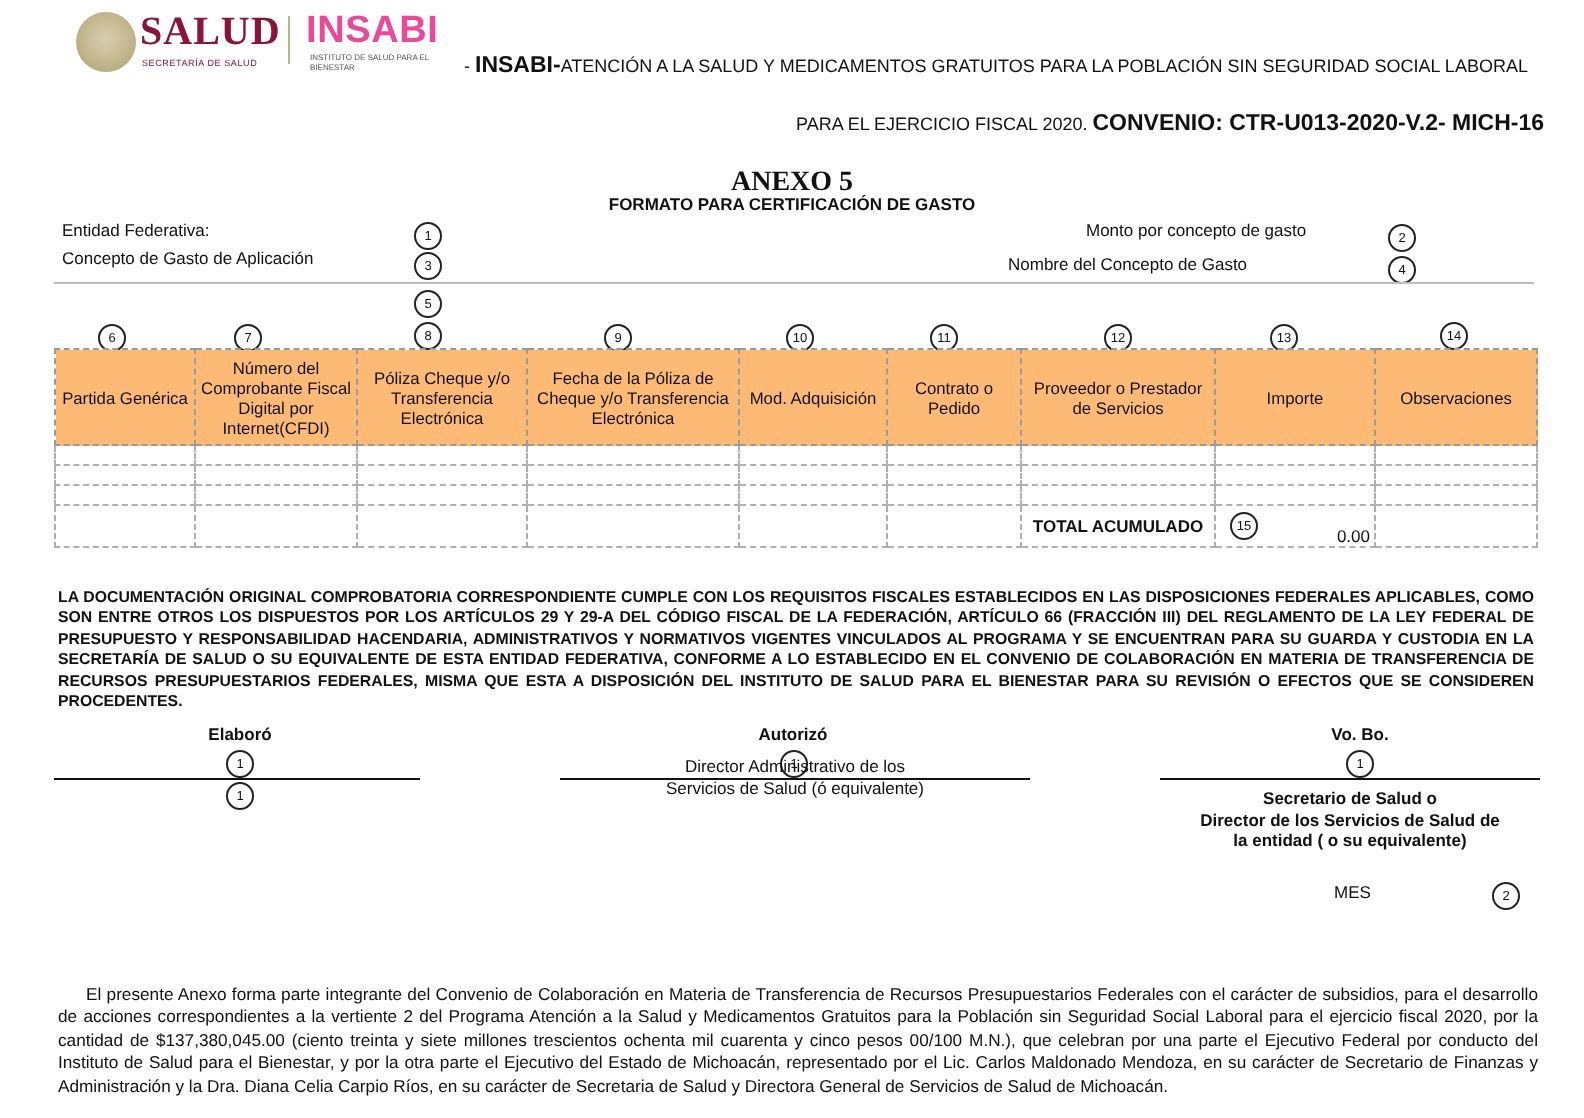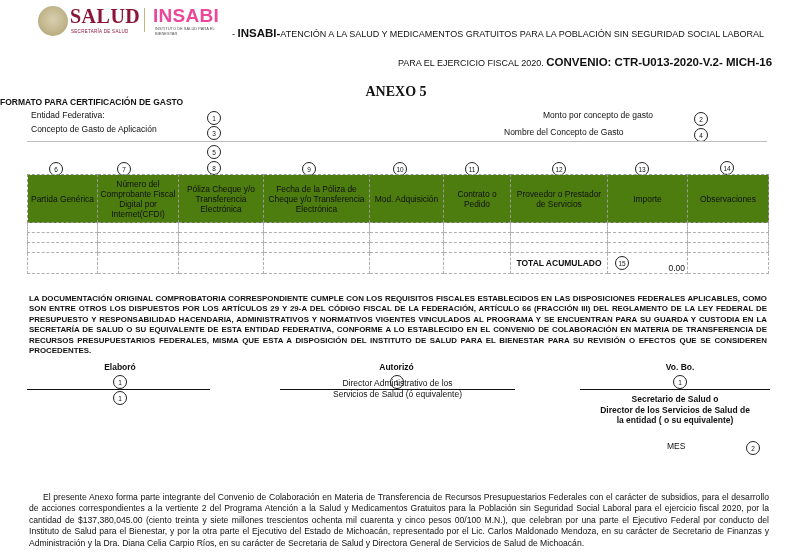--- a/index.html
+++ b/index.html
@@ -10,27 +10,27 @@
   .salud { left:70px; top:5px; font-family:"Liberation Serif", serif; font-weight:bold; font-size:20px; color:#8a1538; letter-spacing:0.5px; }
   .salud-sub { left:71px; top:29px; font-size:4.5px; color:#8a1538; letter-spacing:0.3px; }
   .logo-sep { left:144px; top:8px; width:1px; height:24px; background:#c7b27c; }
   .insabi { left:153px; top:5px; font-weight:bold; font-size:19px; color:#ec4899; letter-spacing:0.3px; }
   .insabi-sub { left:155px; top:27px; font-size:4px; color:#555; line-height:4.5px; width:60px; }
   .hdr1 { left:232px; top:27px; font-size:9px; color:#111; white-space:nowrap; }
   .hdr1 b { font-size:11.5px; }
   .hdr2 { left:398px; top:24px; font-size:9px; color:#111; white-space:nowrap;margin-top:32px; }
   .hdr2 b { font-size:11.5px; }
   .anexo { left:0; width:792px; top:84px; text-align:center; font-family:"Liberation Serif", serif; font-weight:bold; font-size:14px; }
-  .formato { left:0; width:792px; top:97px; font-weight:bold; font-size:8.5px; }
+  .formato { left:0; width:792px; top:97px; text-align:center; font-weight:bold; font-size:8.5px; }
   .lbl { font-size:8.5px; white-space:nowrap; }
   .circ { width:14px; height:14px; border:1px solid #222; border-radius:50%; font-size:6.5px; text-align:center; line-height:14px; background:#fff; box-sizing:border-box; }
   .hline { height:1px; background:#bdbdbd; }
   
   .tbl { position:absolute; left:27px; top:174px; border-collapse:collapse; table-layout:fixed; }
-  .tbl th { background:#4d7c0f; font-weight:normal; font-size:8.4px; line-height:10px; text-align:center; vertical-align:middle; border:1px dashed #9a9a9a; height:47px; padding:0 2px; }
+  .tbl th { background:#fdba74; font-weight:normal; font-size:8.4px; line-height:10px; text-align:center; vertical-align:middle; border:1px dashed #9a9a9a; height:47px; padding:0 2px; }
   .tbl td { border:1px dashed #b0b0b0; height:9px; font-size:8.5px; padding:0 2px; }
   .tbl tr.totrow td { height:20px; }
   .total-lbl { font-weight:bold; text-align:center; line-height:10px; }
   .total-val { text-align:right; vertical-align:bottom; position:relative; }
   .legal { left:29px; top:294px; width:738px; font-weight:bold; font-size:7.9px; line-height:10.4px; text-align:justify; }
   .sig-title { font-weight:bold; font-size:8.5px; text-align:center; }
   .sig-line { height:1px; background:#111; }
   .sig-desc { font-size:8.5px; text-align:center; line-height:10.5px; }
   .foot { left:29px; top:492px; width:740px; font-size:8.6px; line-height:11.4px; text-align:justify; }
 </style>

